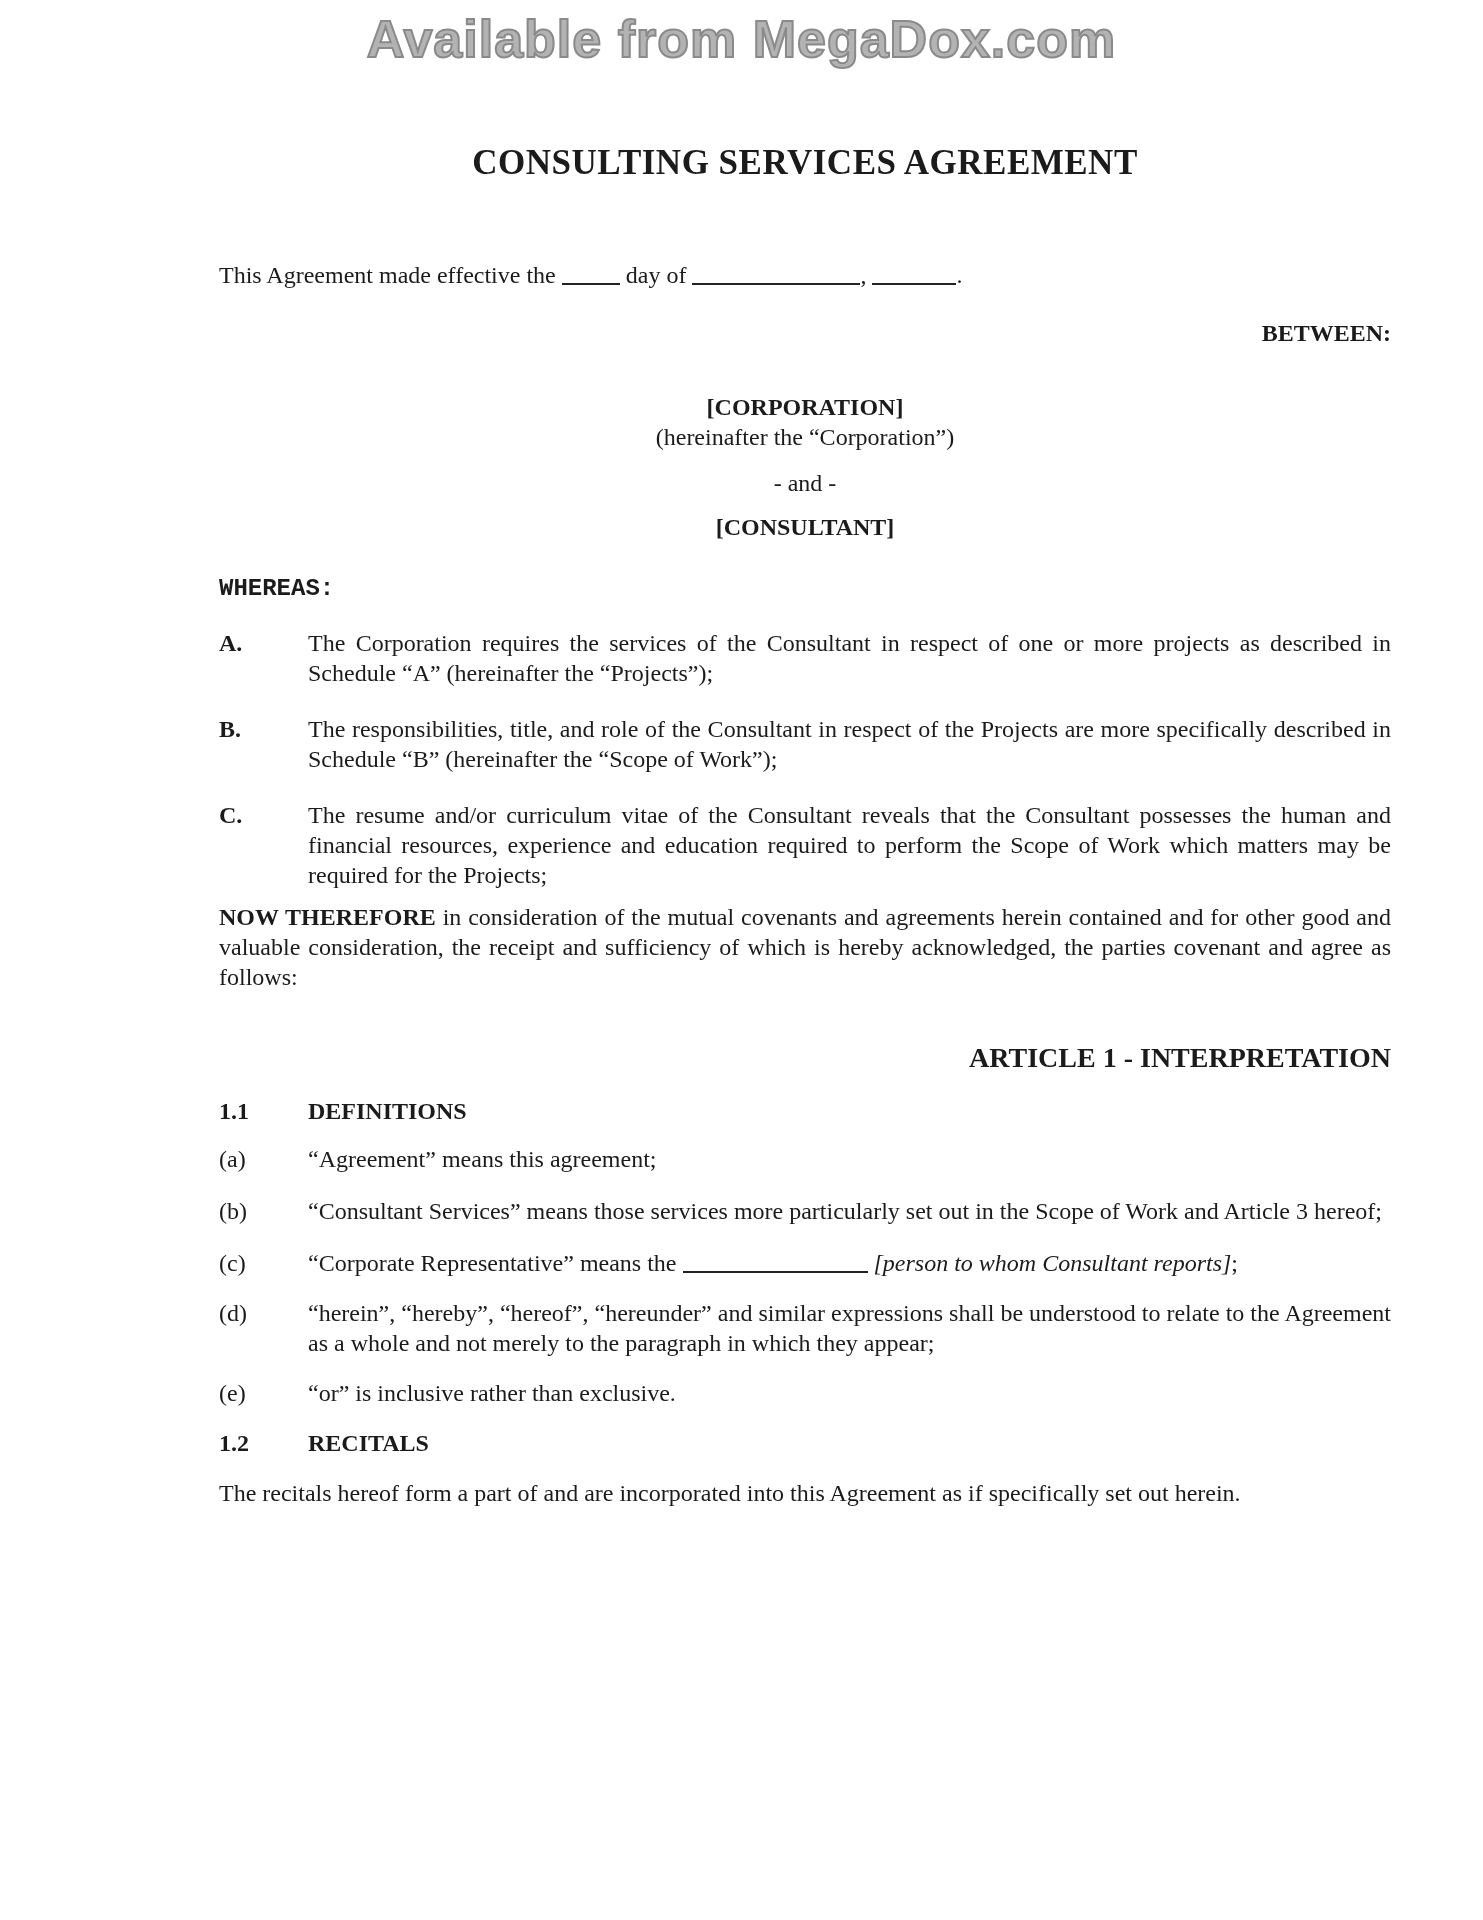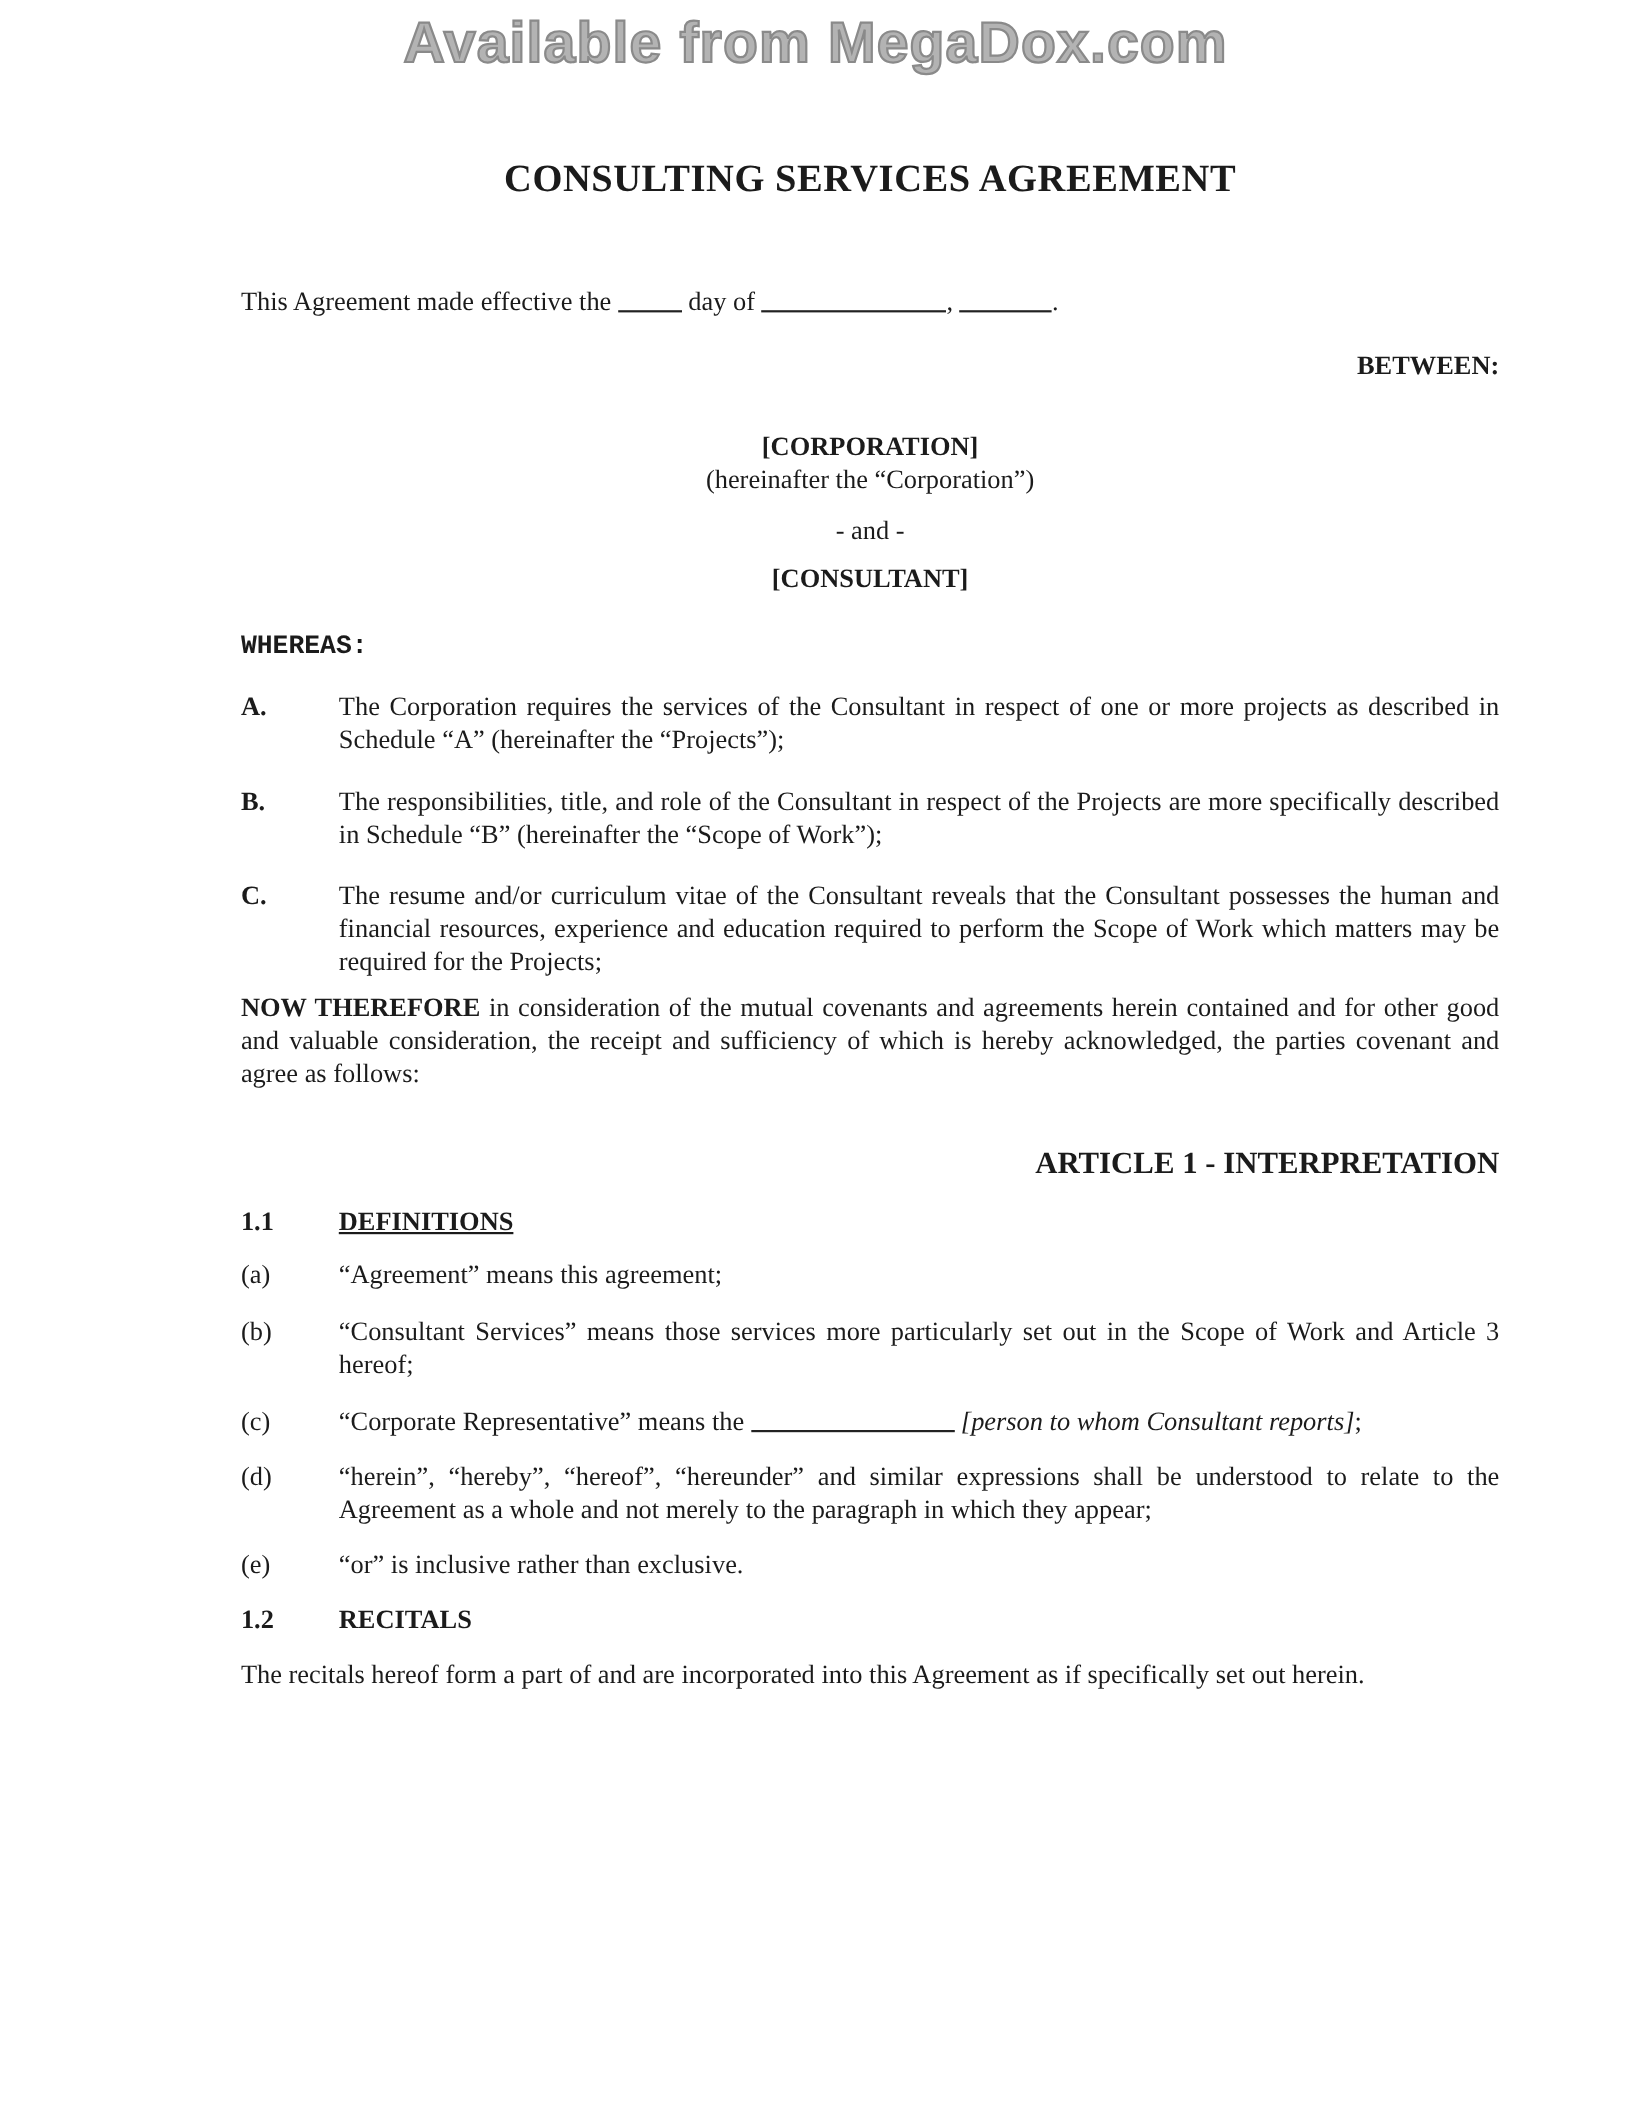--- a/index.html
+++ b/index.html
@@ -21,21 +21,21 @@
     font-family: "Liberation Sans", "DejaVu Sans", sans-serif;
     font-weight: 700;
     font-size: 52px;
     line-height: 62px;
     letter-spacing: 1px;
     color: #b3b3b3;
     -webkit-text-stroke: 2px #8a8a8a;
   }
   .content {
     padding-left: 219px;
-    padding-right: 120px;
+    padding-right: 92px;
   }
   .doc-title {
     margin: 70px 0 0 0;
     text-align: center;
     font-size: 35px;
     line-height: 46px;
     font-weight: 700;
     letter-spacing: 0.5px;
   }
   .para { margin: 0; }
@@ -108,21 +108,21 @@
       <span class="hang-label bold">C.</span>
       <div class="hang-body">The resume and/or curriculum vitae of the Consultant reveals that the Consultant possesses the human and financial resources, experience and education required to perform the Scope of Work which matters may be required for the Projects;</div>
     </div>
 
     <p class="para justify" style="margin-top: 12px;"><strong>NOW THEREFORE</strong><span> in consideration of the mutual covenants and agreements herein contained and for other good and valuable consideration, the receipt and sufficiency of which is hereby acknowledged, the parties covenant and agree as follows:</span></p>
 
     <h2 class="article-heading">ARTICLE 1 - INTERPRETATION</h2>
 
     <div class="hang-item bold" style="margin-top: 16px;">
       <span class="hang-label">1.1</span>
-      <div class="hang-body" style="text-align:left;text-decoration:underline;">DEFINITIONS</div>
+      <div class="hang-body" style="text-align:left;">DEFINITIONS</div>
     </div>
 
     <div class="hang-item" style="margin-top: 18px;">
       <span class="hang-label">(a)</span>
       <div class="hang-body">“Agreement” means this agreement;</div>
     </div>
 
     <div class="hang-item" style="margin-top: 22px;">
       <span class="hang-label">(b)</span>
       <div class="hang-body">“Consultant Services” means those services more particularly set out in the Scope of Work and Article 3 hereof;</div>

